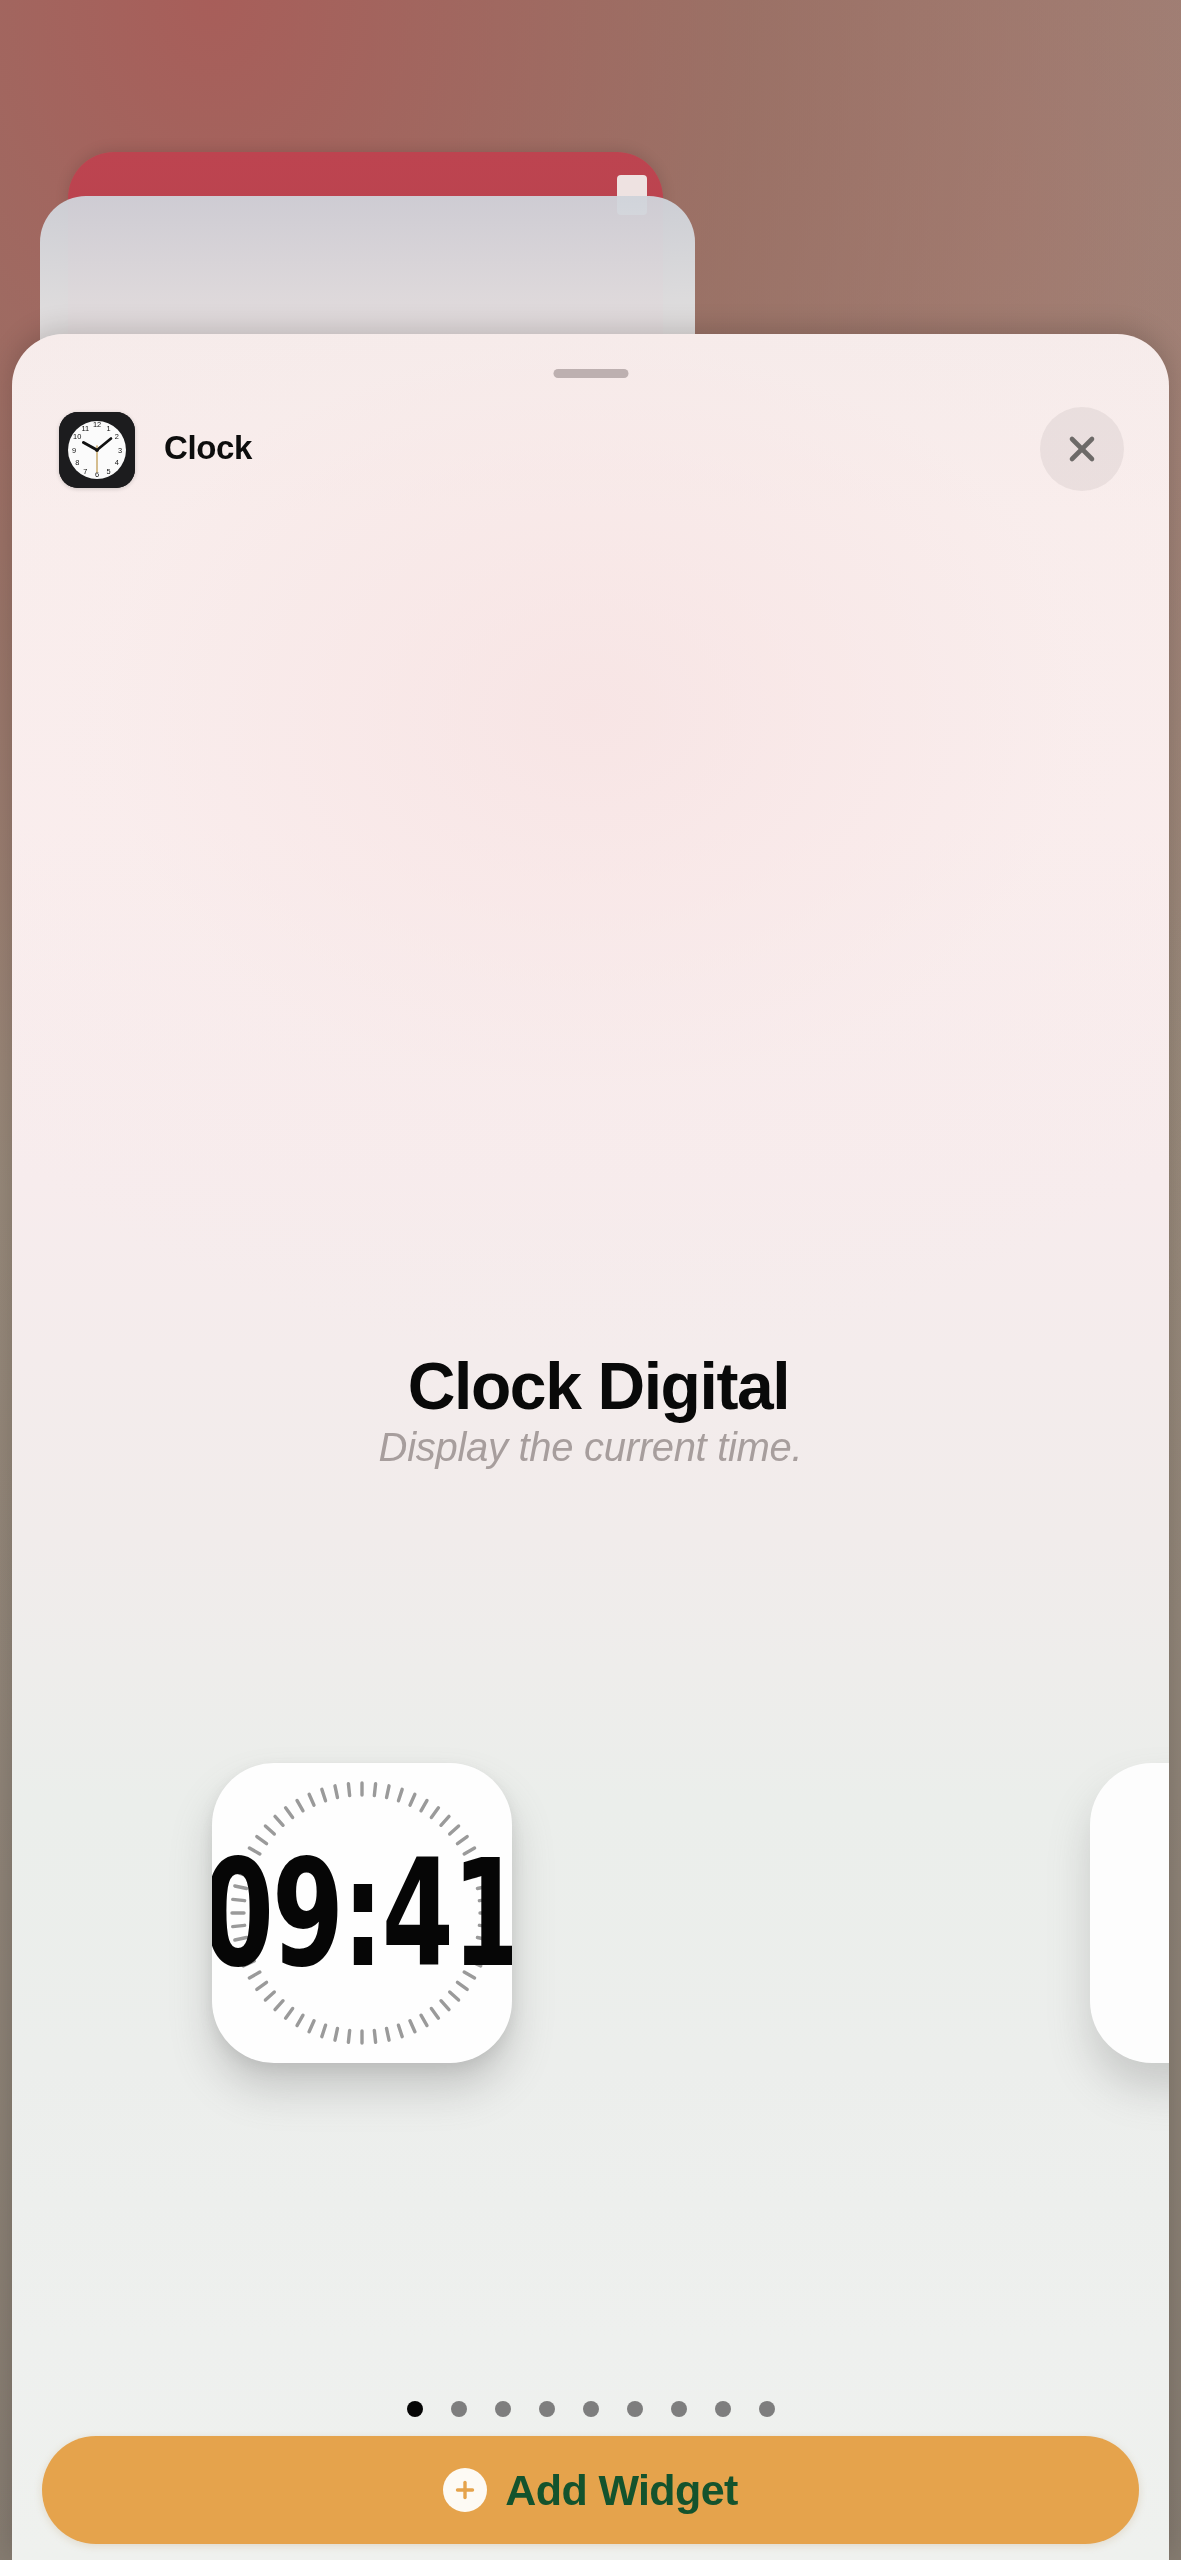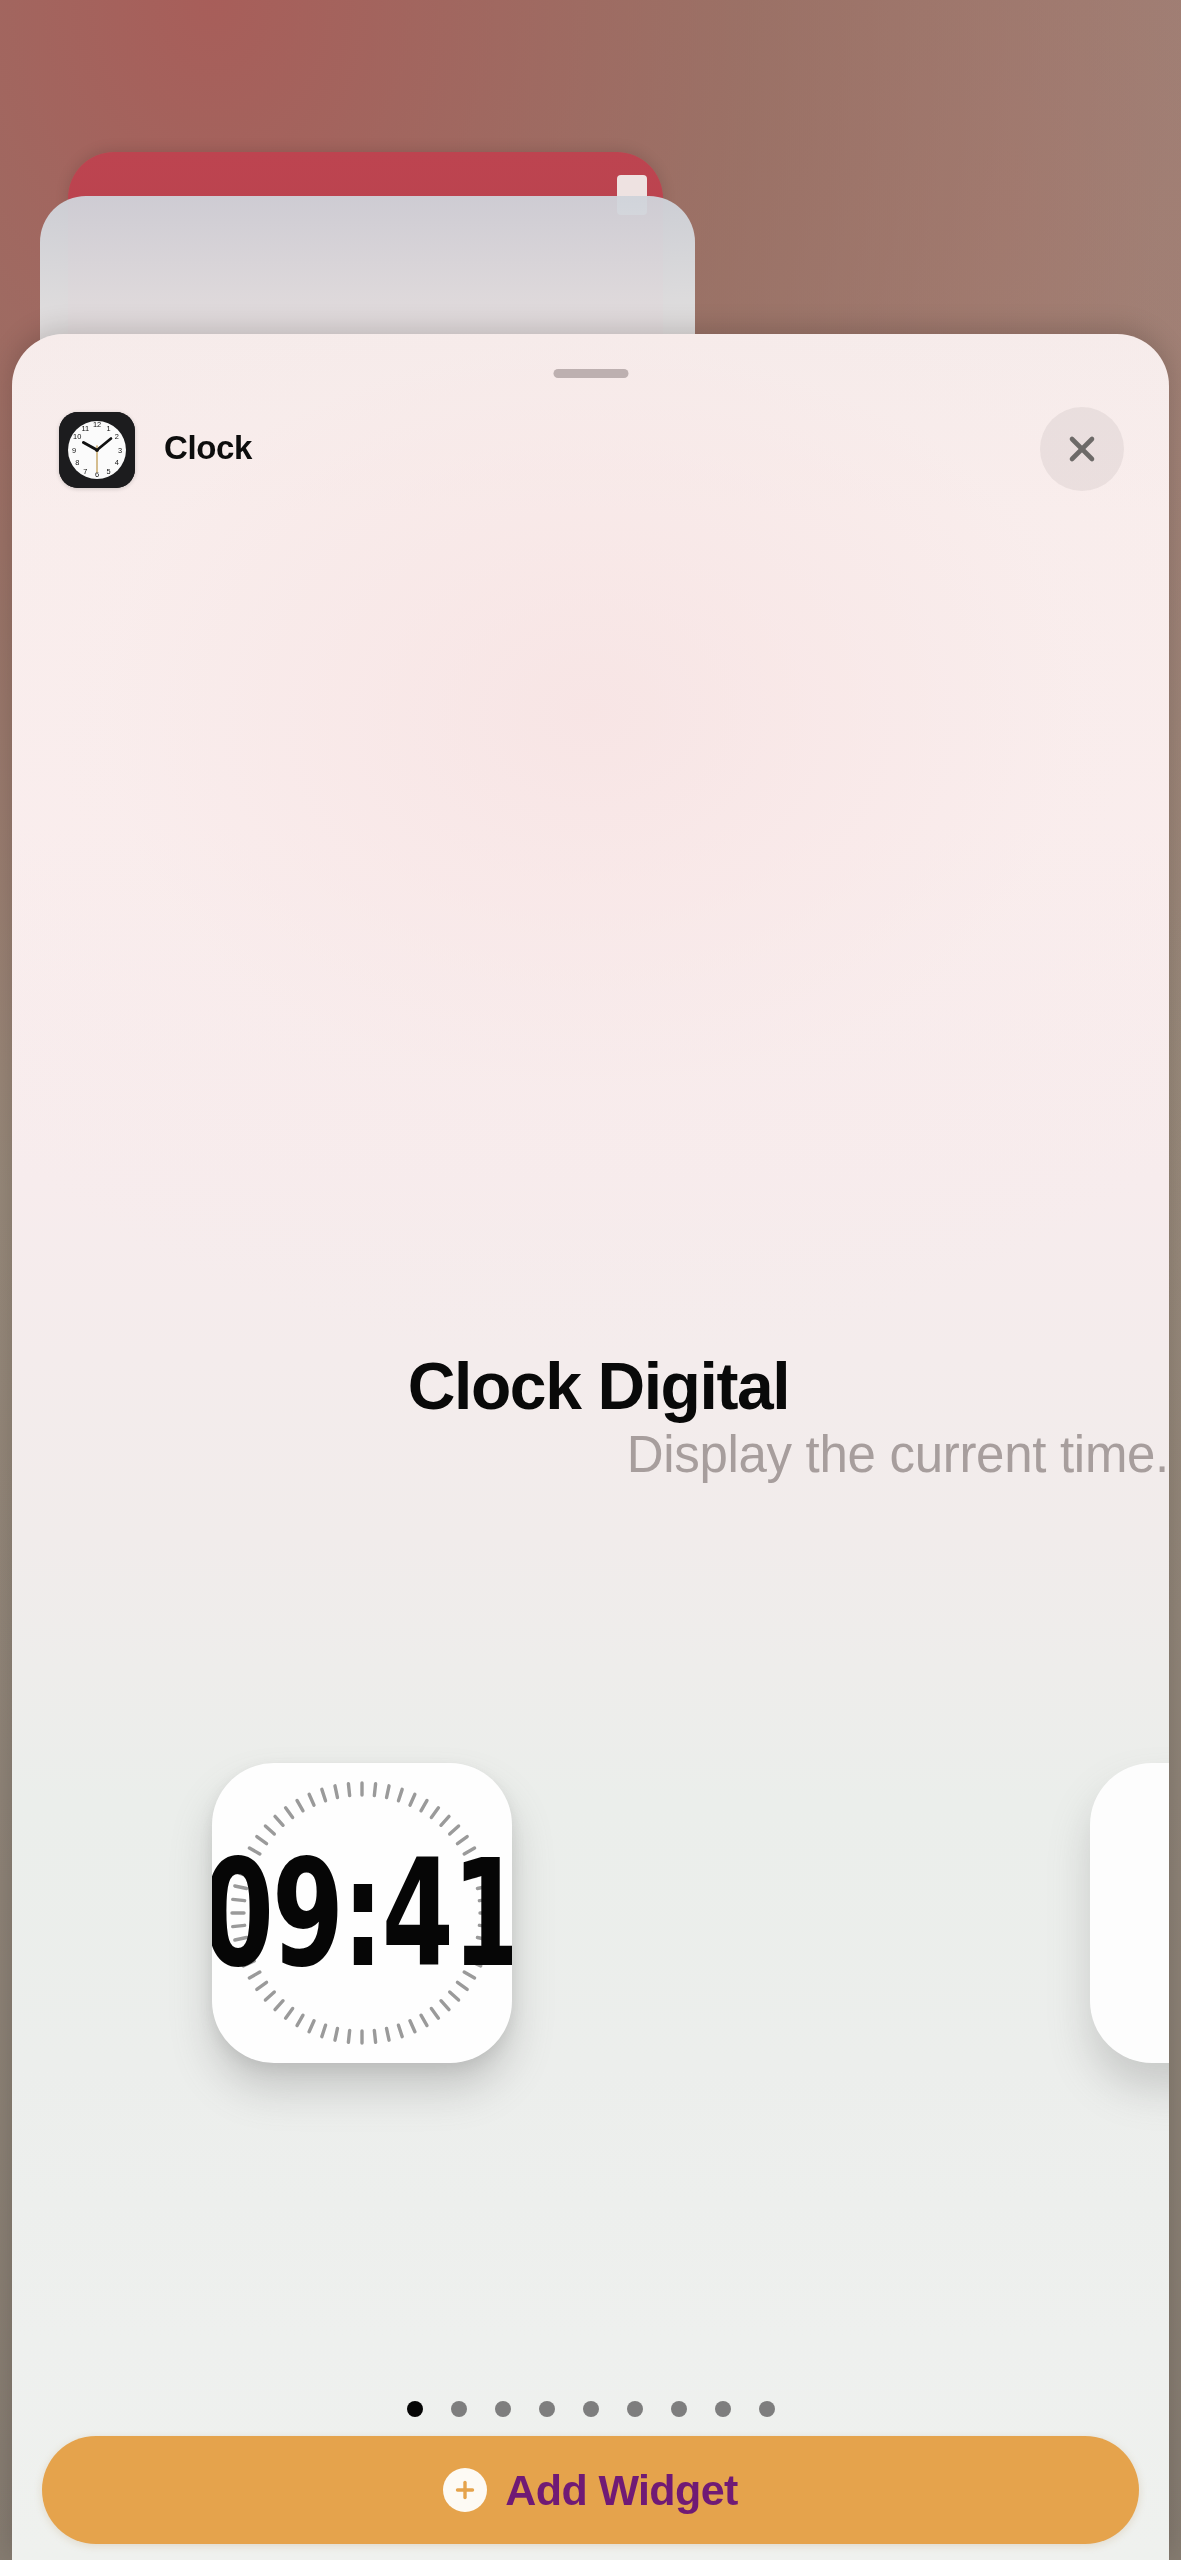--- a/index.html
+++ b/index.html
@@ -107,22 +107,23 @@
   }
 
   
   .title {
     position:absolute; left:0; top:1014px; width:100%;
     text-align:center; font-size:66px; font-weight:bold;
     color:#090909; letter-spacing:-1.4px;padding-left:16px;
   }
   .subtitle {
     position:absolute; left:0; top:1091px; width:100%;
-    text-align:right; font-size:51px; color:#a79e9d;
+    text-align:center; font-size:40px; color:#a79e9d;
     letter-spacing:-0.3px;
+    font-style:italic;
   }
 
   
   .widget-stage {
     position:absolute; left:0; top:1096px; width:100%; height:620px;
   }
   .widget-card {
     position:absolute; left:200px; top:333px;
     width:300px; height:300px;
     background:#fefefe;
@@ -165,21 +166,21 @@
     gap:18px;
     box-shadow:0 2px 8px rgba(160,110,40,0.18);
   }
   .plus-circle {
     width:44px; height:44px; border-radius:50%;
     background:#fdfaf4;
     display:flex; align-items:center; justify-content:center;
     flex:0 0 auto;
   }
   .add-btn-label {
-    font-size:43px; font-weight:bold; color:#701a75;
+    font-size:43px; font-weight:bold; color:#14532d;
     letter-spacing:-0.6px;
   }
 </style>
 </head>
 <body>
 
 <div class="wallpaper"></div>
 <div class="bg-card-red">
   <div class="bg-card-red-inner"></div>
 </div>

